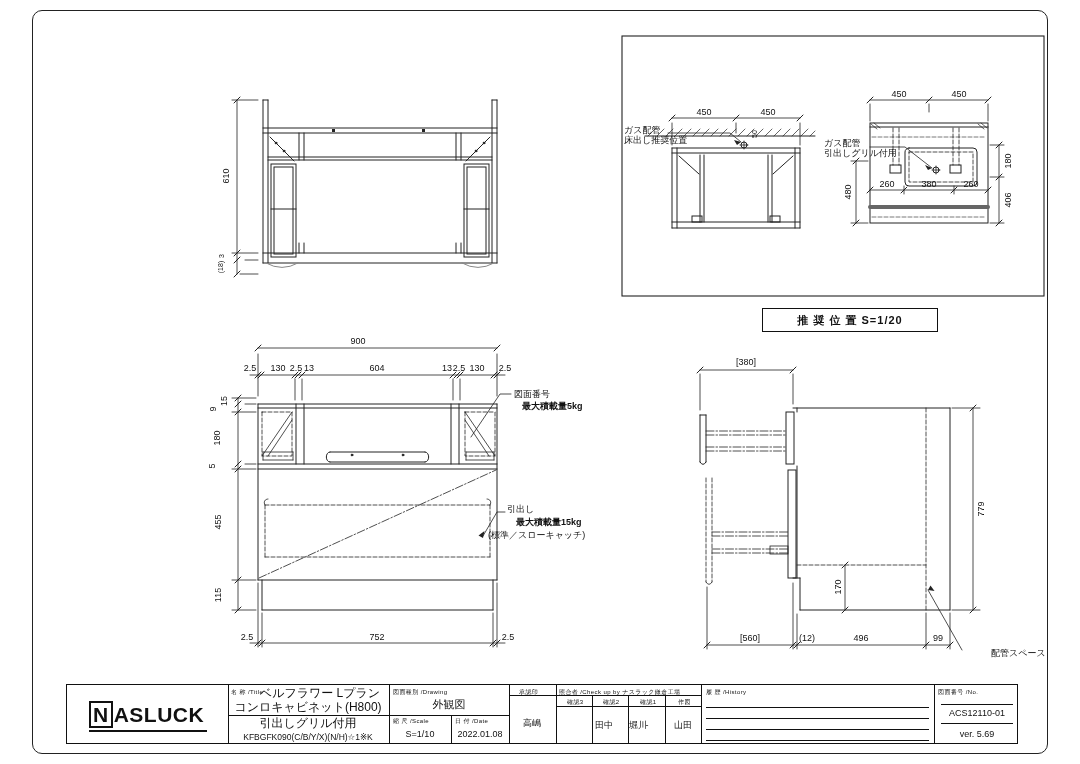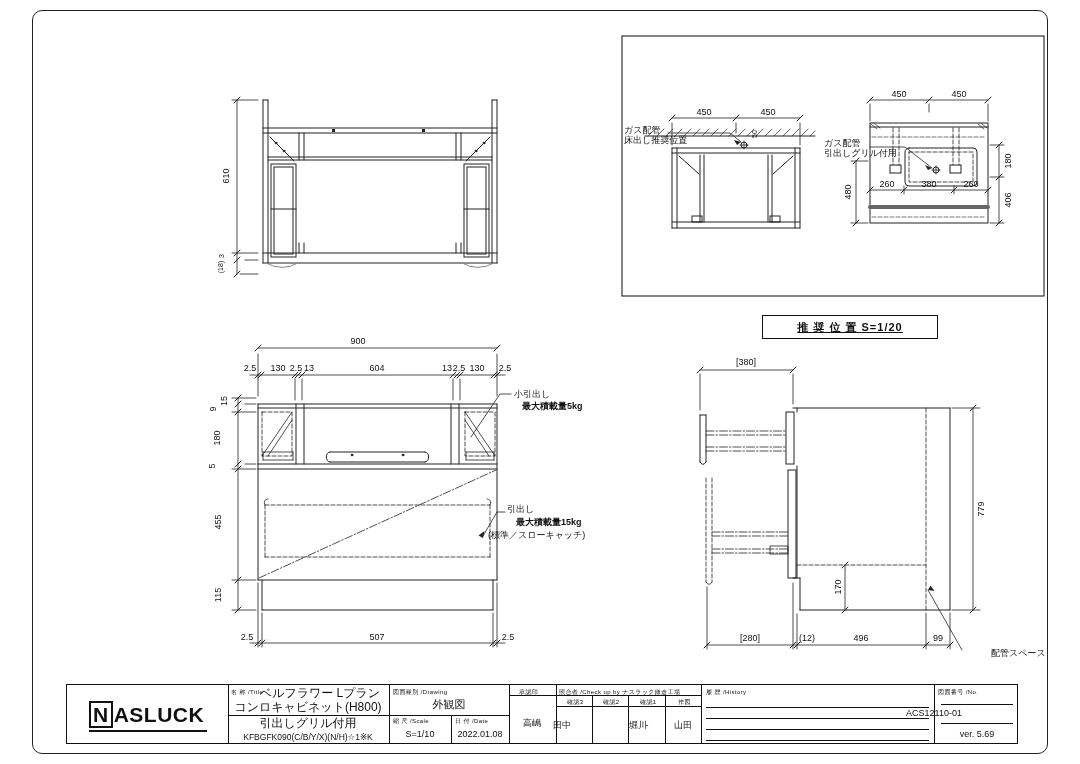--- a/index.html
+++ b/index.html
@@ -6,22 +6,22 @@
   body{width:1080px;height:764px;position:relative;overflow:hidden;
        font-family:"Liberation Sans","DejaVu Sans",sans-serif;color:#111;}
   .frame{position:absolute;left:32px;top:10px;width:1014px;height:742px;
          border:1.6px solid #222;border-radius:10px;}
   svg.lines{position:absolute;left:0;top:0;}
   .dim{position:absolute;font-size:9px;white-space:nowrap;transform:translate(-50%,-50%);}
   .dimv{position:absolute;font-size:9px;white-space:nowrap;transform:translate(-50%,-50%) rotate(-90deg);}
   .small{font-size:7px;}
   .note{position:absolute;font-size:9px;white-space:nowrap;}
   .b{font-weight:bold;}
-  .rec-title{position:absolute;left:762px;top:315px;width:174px;height:22px;border:1.3px solid #111;
-             display:flex;align-items:center;justify-content:center;font-size:11px;font-weight:bold;letter-spacing:1px;background:#fff;text-decoration:underline;}
+  .rec-title{position:absolute;left:762px;top:308px;width:174px;height:22px;border:1.3px solid #111;
+             display:flex;align-items:center;justify-content:center;font-size:11px;font-weight:bold;letter-spacing:1px;background:#fff;}
   
   .tb{position:absolute;left:66px;top:684px;width:952px;height:60px;border:1.8px solid #111;box-sizing:border-box;background:#fff;}
   .tb .v{position:absolute;top:0;bottom:0;border-left:1.4px solid #111;}
   .tb .v.thin{border-left:1px solid #111;}
   .tb .h{position:absolute;border-top:1px solid #111;height:0;}
   .tb .tl{position:absolute;font-size:6px;letter-spacing:.4px;white-space:nowrap;}
   .tb .tv{position:absolute;font-size:9px;white-space:nowrap;transform:translate(-50%,-50%);}
   .tb .big{font-size:11px;}
   .tb .t10{font-size:12px;}
   .tb .t85{font-size:8.5px;}
@@ -184,32 +184,32 @@
 <span class="dim" style="left:459px;top:368px">2.5</span>
 <span class="dim" style="left:477px;top:368px">130</span>
 <span class="dim" style="left:505px;top:368px">2.5</span>
 <span class="dimv" style="left:224px;top:401px">15</span>
 <span class="dimv" style="left:213px;top:409px">9</span>
 <span class="dimv" style="left:217px;top:438px">180</span>
 <span class="dimv" style="left:212px;top:466px">5</span>
 <span class="dimv" style="left:218px;top:522px">455</span>
 <span class="dimv" style="left:218px;top:595px">115</span>
 <span class="dim" style="left:247px;top:637px">2.5</span>
-<span class="dim" style="left:377px;top:637px">507</span>
+<span class="dim" style="left:377px;top:637px">752</span>
 <span class="dim" style="left:508px;top:637px">2.5</span>
-<span class="note" style="left:514px;top:388px">小引出し</span>
+<span class="note" style="left:514px;top:388px">図面番号</span>
 <span class="note b" style="left:522px;top:400px">最大積載量5kg</span>
 <span class="note" style="left:507px;top:503px">引出し</span>
 <span class="note b" style="left:516px;top:516px">最大積載量15kg</span>
 <span class="note" style="left:488px;top:529px">(標準／スローキャッチ)</span>
 
 <span class="dim" style="left:746px;top:362px">[380]</span>
 <span class="dimv" style="left:981px;top:509px">779</span>
 <span class="dimv" style="left:838px;top:587px">170</span>
-<span class="dim" style="left:750px;top:638px">[280]</span>
+<span class="dim" style="left:750px;top:638px">[560]</span>
 <span class="dim" style="left:807px;top:638px">(12)</span>
 <span class="dim" style="left:861px;top:638px">496</span>
 <span class="dim" style="left:938px;top:638px">99</span>
 <span class="note" style="left:991px;top:647px">配管スペース</span>
 
 <div class="tb">
   <div class="v" style="left:161px"></div>
   <div class="v" style="left:322px"></div>
   <div class="v" style="left:442px"></div>
   <div class="v" style="left:489px"></div>
@@ -247,23 +247,23 @@
   <span class="tv" style="left:413px;top:49px">2022.01.08</span>
 
   <span class="tl" style="left:452px;top:3px">承認印</span>
   <span class="tv" style="left:465px;top:38px">高嶋</span>
 
   <span class="tl" style="left:492px;top:3px">照合者 /Check up by ナスラック鎌倉工場</span>
   <span class="tl" style="left:500px;top:13px">確認3</span>
   <span class="tl" style="left:536px;top:13px">確認2</span>
   <span class="tl" style="left:573px;top:13px">確認1</span>
   <span class="tl" style="left:611px;top:13px">作図</span>
-  <span class="tv" style="left:495px;top:40px">田中</span>
+  <span class="tv" style="left:537px;top:40px">田中</span>
   <span class="tv" style="left:571px;top:40px">堀川</span>
   <span class="tv" style="left:580px;top:40px">-</span>
   <span class="tv" style="left:616px;top:40px">山田</span>
 
   <span class="tl" style="left:639px;top:3px">履 歴 /History</span>
 
   <span class="tl" style="left:871px;top:3px">図面番号 /No.</span>
-  <span class="tv" style="left:867px;top:28px">ACS12110-01</span>
+  <span class="tv" style="left:910px;top:28px">ACS12110-01</span>
   <span class="tv" style="left:910px;top:49px">ver. 5.69</span>
 </div>
 
 </body></html>

